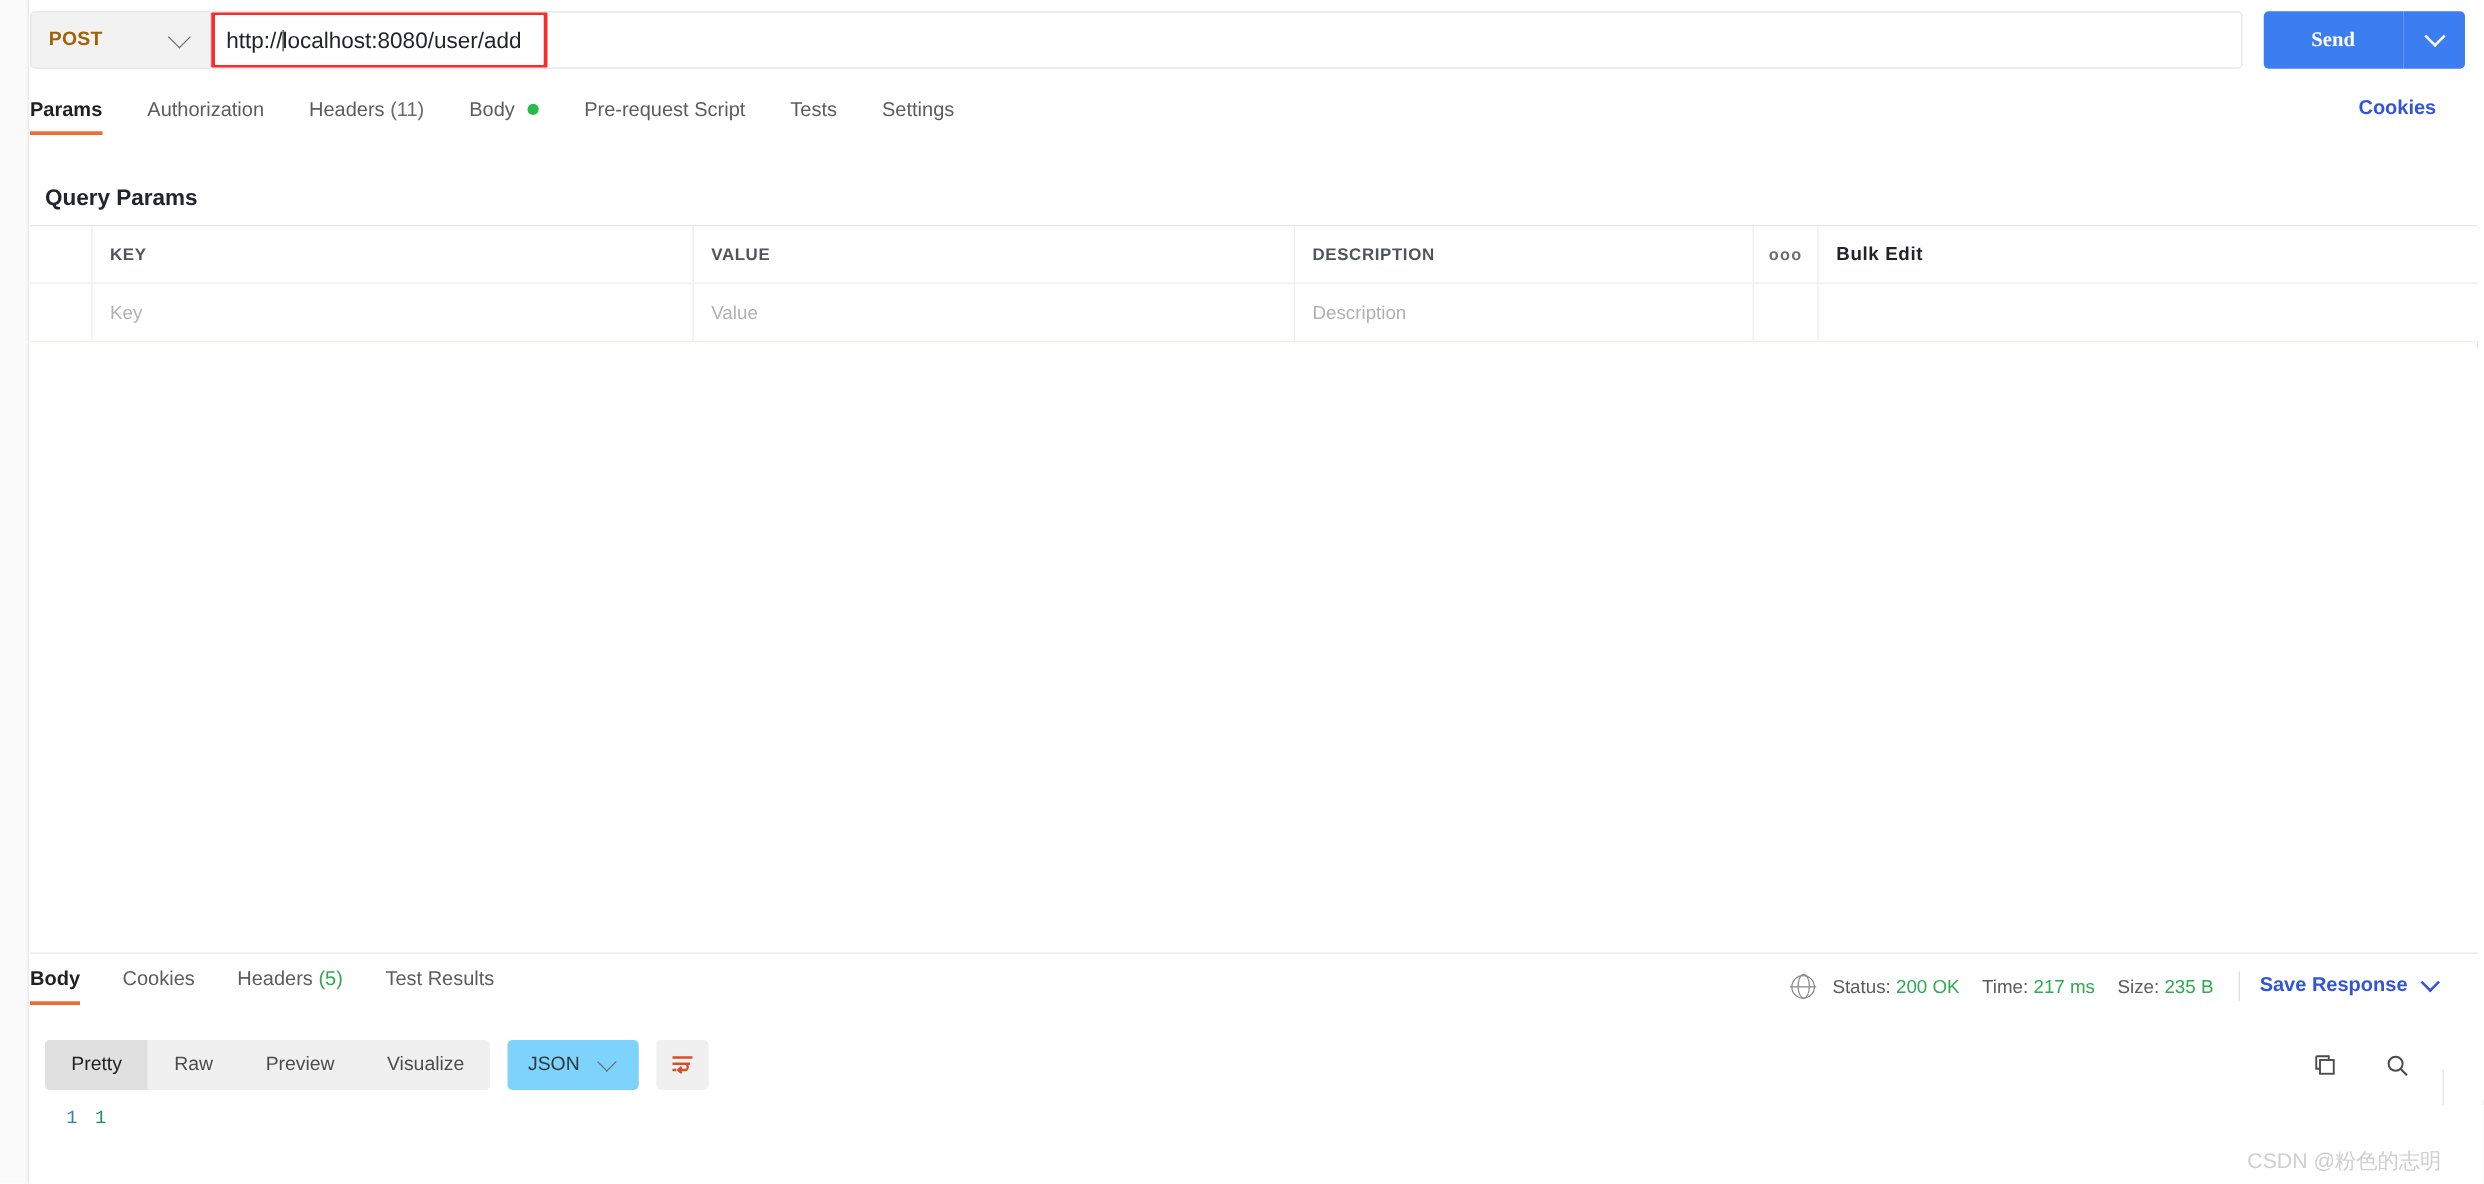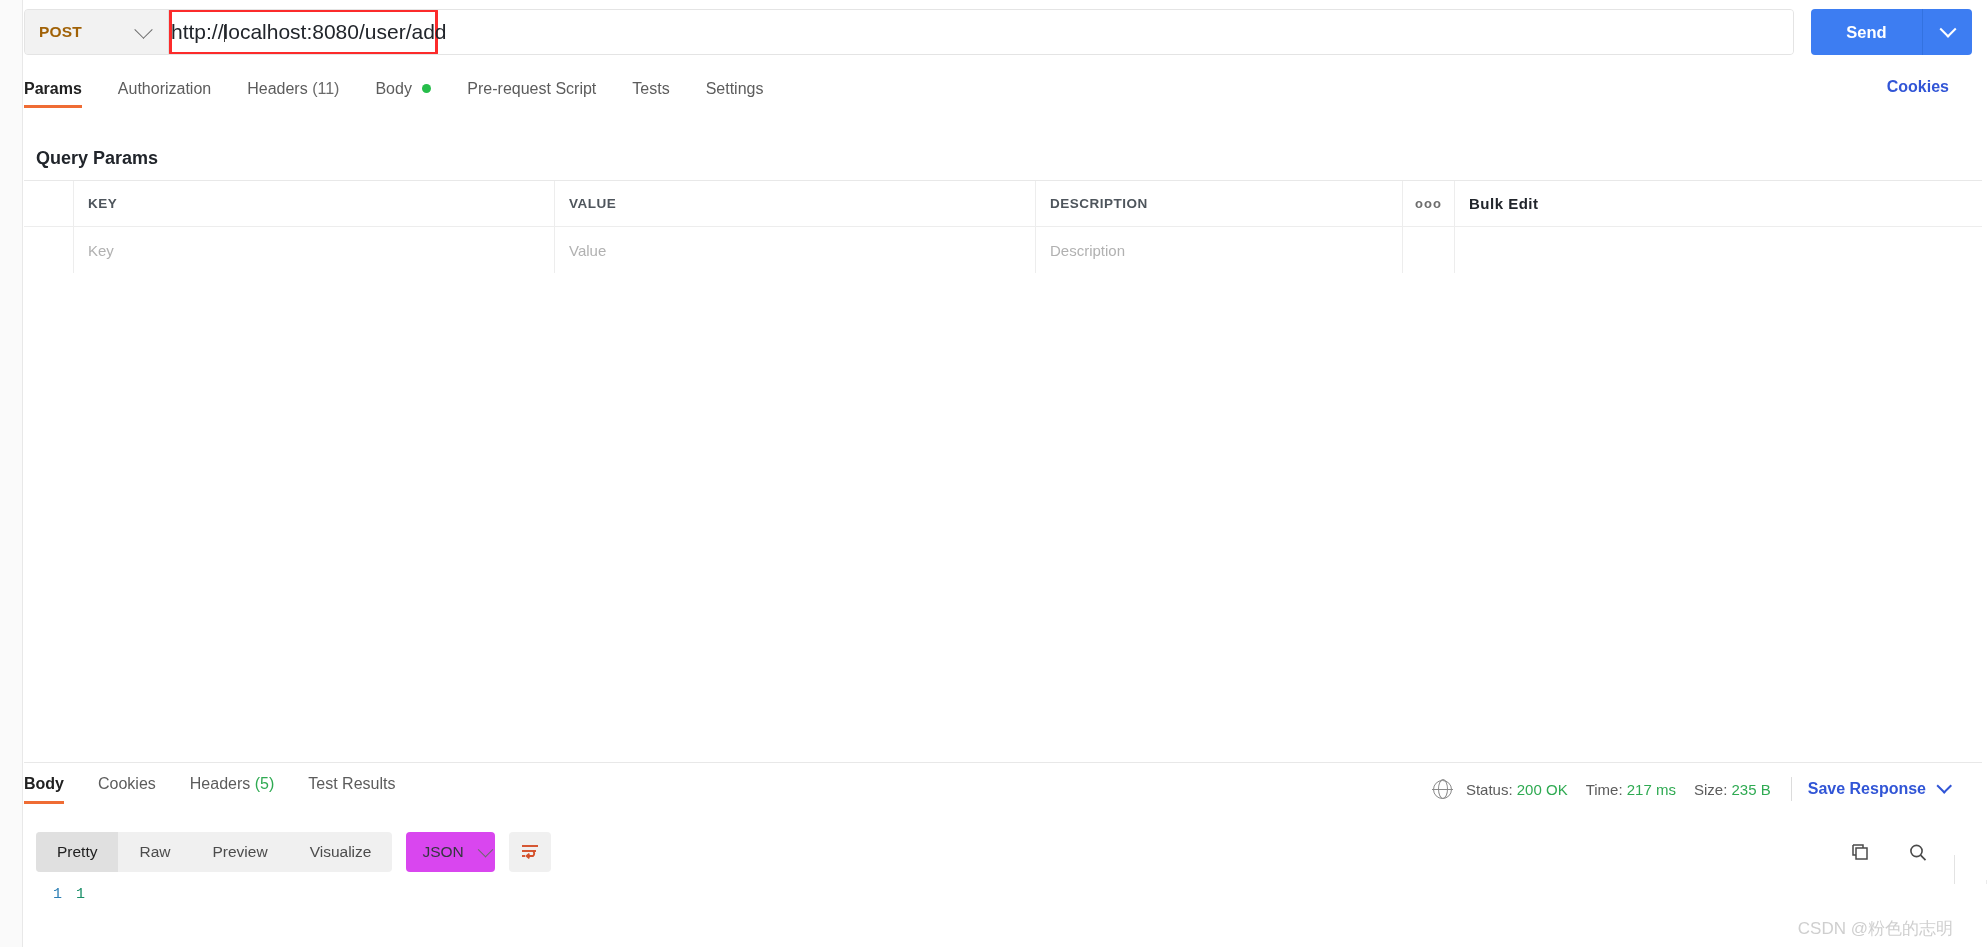--- a/index.html
+++ b/index.html
@@ -90,22 +90,22 @@
     position: absolute;
     left: 0; top: -1px;
     width: 269px;
     height: 46px;
     border: 3px solid #fc2b2b;
     border-radius: 2px;
     pointer-events: none;
   }
   .url-text {
     position: relative;
-    padding-left: 2px;
-    font-size: 21px;
+    padding-left: 12px;
+    font-size: 18px;
     color: #21252b;
     white-space: nowrap;
   }
   .caret {
     display: inline-block;
     width: 1px;
     height: 17px;
     background: #3a3a3a;
     vertical-align: -3px;
     margin: 0 -1px 0 0;
@@ -122,20 +122,21 @@
     align-items: center;
     justify-content: center;
     width: 112px; height: 46px;
     background: #3d7df2;
     color: #ffffff;
     font-size: 16.5px;
     font-weight: bold;
     border-radius: 4px 0 0 4px;
     border-right: 1px solid #3372e0;
     cursor: pointer;
+    font-family: Liberation Serif, serif;
   }
   .send-caret {
     display: flex;
     align-items: center;
     justify-content: center;
     width: 49px; height: 46px;
     background: #3d7df2;
     border-radius: 0 4px 4px 0;
     cursor: pointer;
   }
@@ -358,22 +359,22 @@
     cursor: pointer;
   }
   .seg-item.active {
     background: #e0e0e0;
     color: #212121;
   }
   .fmt-select {
     display: flex;
     align-items: center;
     height: 40px;
-    padding: 0 4px 0 16px;
-    background: #d946ef;
+    padding: 0 20px 0 16px;
+    background: #7dd3fc;
     border-radius: 4px;
     margin-left: 14px;
     cursor: pointer;
   }
   .fmt-label { font-size: 15.5px; color: #32373d; margin-right: 16px; }
   .chev-sm {
     width: 11px; height: 11px;
     border-right: 1.8px solid #6b6b6b;
     border-bottom: 1.8px solid #6b6b6b;
     transform: rotate(45deg) translate(-2px,-2px);

